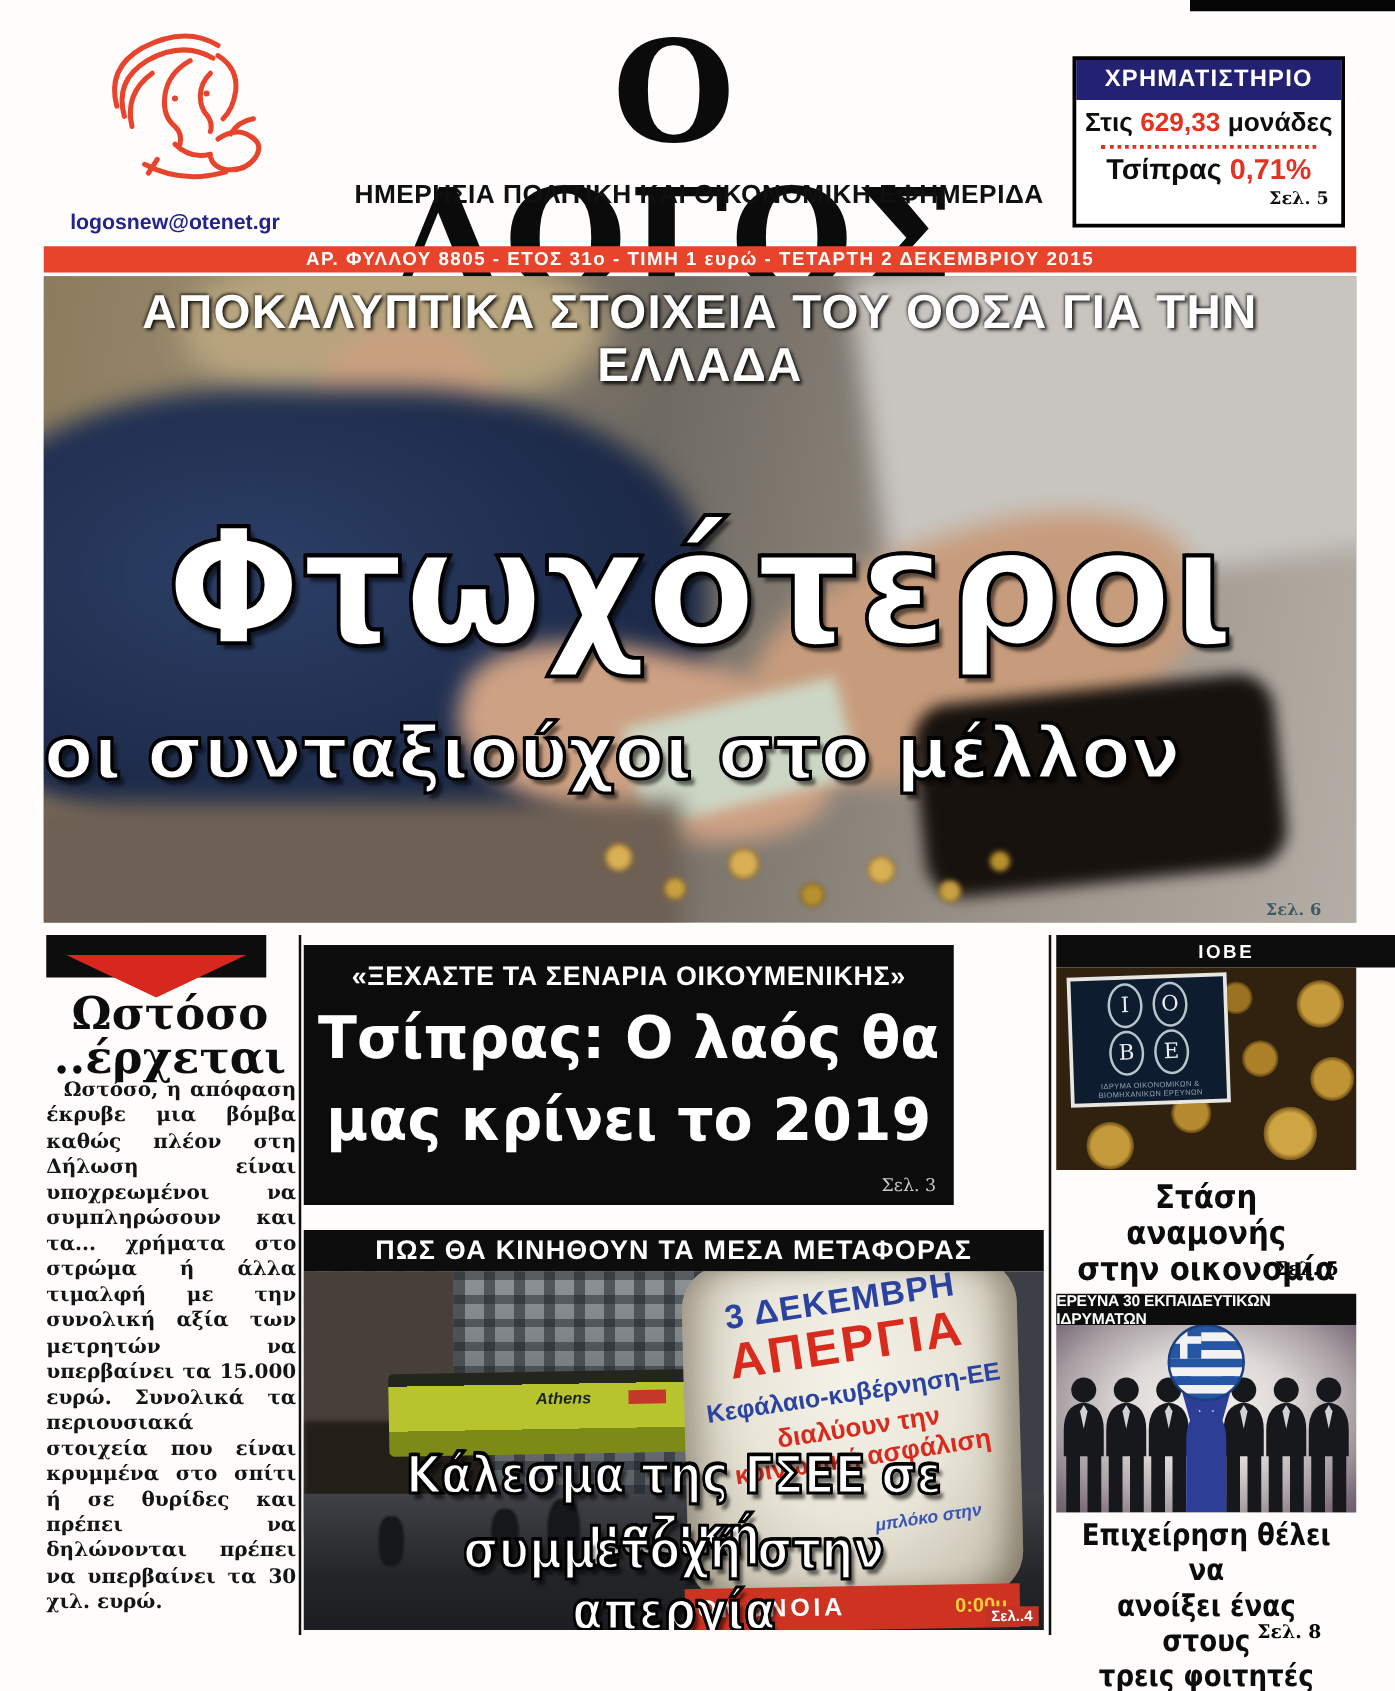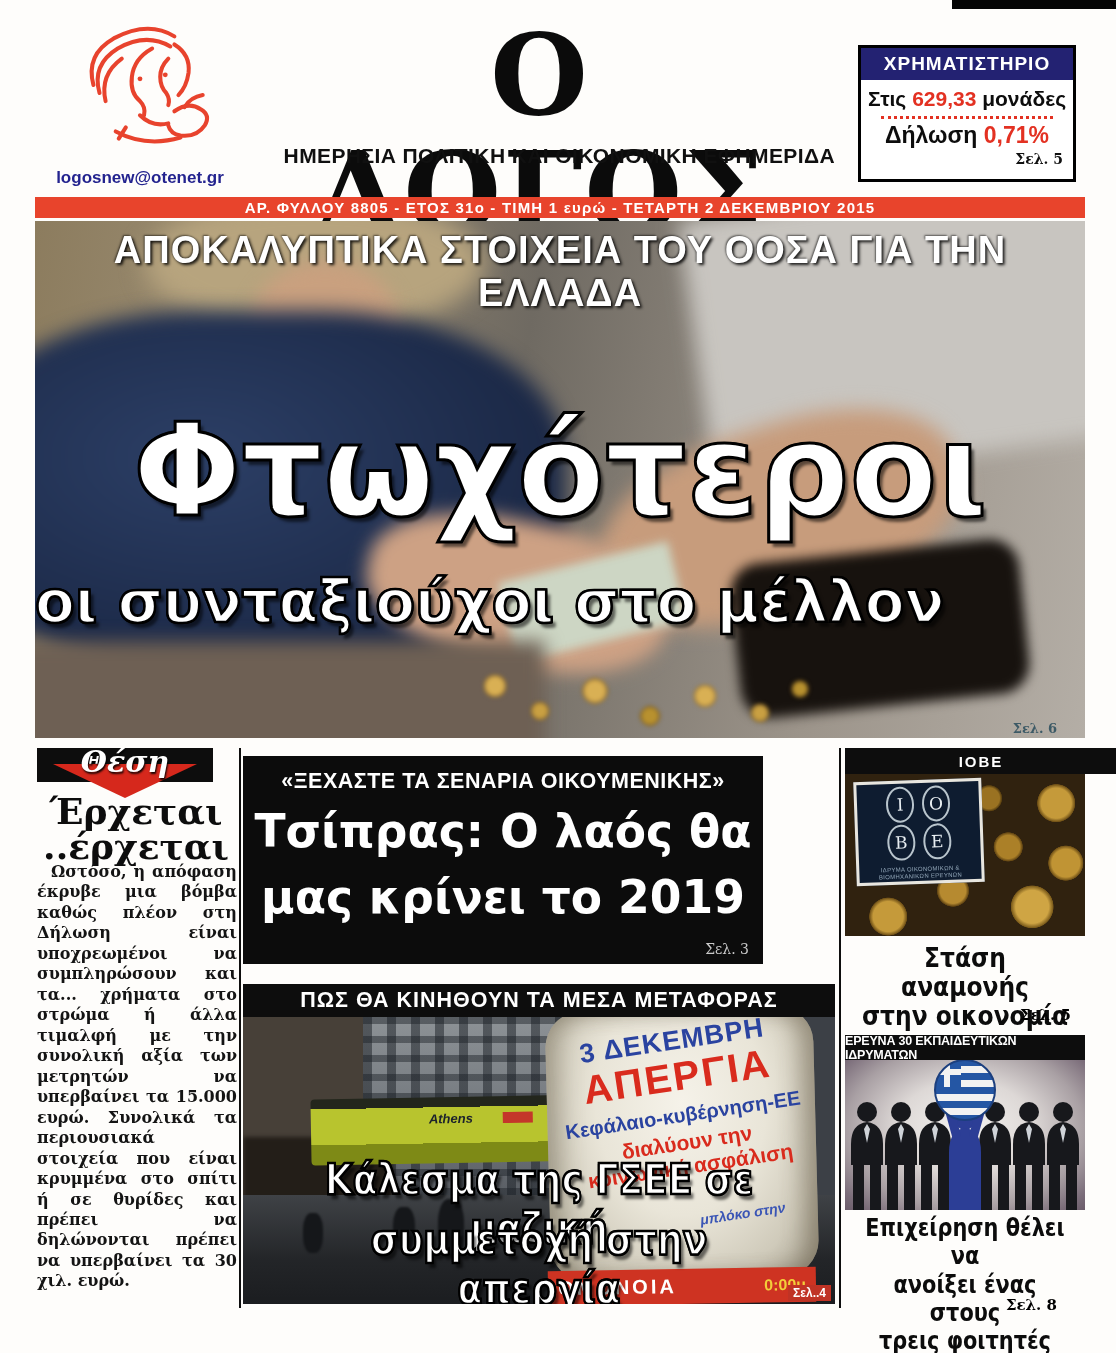--- a/index.html
+++ b/index.html
@@ -187,21 +187,21 @@
     </svg>
   </div>
   <div class="abs email">logosnew@otenet.gr</div>
   <div class="abs paper-title">Ο ΛΟΓΟΣ</div>
   <div class="abs paper-subtitle">ΗΜΕΡΗΣΙΑ ΠΟΛΙΤΙΚΗ ΚΑΙ ΟΙΚΟΝΟΜΙΚΗ ΕΦΗΜΕΡΙΔΑ</div>
 
   <div class="abs stock-box">
     <div class="stock-header">ΧΡΗΜΑΤΙΣΤΗΡΙΟ</div>
     <div class="stock-line1"><span>Στις </span><span class="red-val">629,33</span><span> μονάδες</span></div>
     <div class="stock-dots"></div>
-    <div class="stock-line2"><span>Δήλωση </span><span class="red-val">0,71%</span></div>
+    <div class="stock-line2"><span>Τσίπρας </span><span class="red-val">0,71%</span></div>
     <div class="stock-ref">Σελ. 5</div>
   </div>
 
   <div class="abs issue-bar">ΑΡ. ΦΥΛΛΟΥ 8805 - ΕΤΟΣ 31ο - ΤΙΜΗ 1 ευρώ - ΤΕΤΑΡΤΗ 2 ΔΕΚΕΜΒΡΙΟΥ 2015</div>
 
   <div class="abs lead-photo">
     <div class="lay ph-bg"></div>
     <div class="lay ph-news"></div>
     <div class="lay ph-hair"></div>
     <div class="lay ph-face"></div>
@@ -216,23 +216,22 @@
     <div class="lay lead-h1 outline dsans">Φτωχότεροι</div>
     <div class="lay lead-h2 outline dsans">οι συνταξιούχοι στο μέλλον</div>
     <div class="lay lead-ref">Σελ. 6</div>
   </div>
 
   <div class="abs vline" style="left:239px;top:748px;height:560px;"></div>
   <div class="abs vline" style="left:839px;top:748px;height:560px;"></div>
 
   <div class="abs theta-box"></div>
   <div class="abs theta-tri"></div>
-  <div class="abs theta-label">Θέση</div>
   <div class="abs op-headline">
-    <span>Έρχεται</span>
+    <span>Ωστόσο</span>
     <span>..έρχεται</span>
   </div>
   <div class="abs op-body">
     <p>Ωστόσο, η απόφαση έκρυβε μια βόμβα καθώς πλέον στη Δήλωση είναι υποχρεωμένοι να συμπληρώσουν και τα... χρήματα στο στρώμα ή άλλα τιμαλφή με την συνολική αξία των μετρητών να υπερβαίνει τα 15.000 ευρώ. Συνολικά τα περιουσιακά στοιχεία που είναι κρυμμένα στο σπίτι ή σε θυρίδες και πρέπει να δηλώνονται πρέπει να υπερβαίνει τα 30 χιλ. ευρώ.</p>
 
   </div>
 
   <div class="abs tsipras-box">
     <div class="abs ts-kicker">«ΞΕΧΑΣΤΕ ΤΑ ΣΕΝΑΡΙΑ ΟΙΚΟΥΜΕΝΙΚΗΣ»</div>
     <div class="abs ts-headline">

